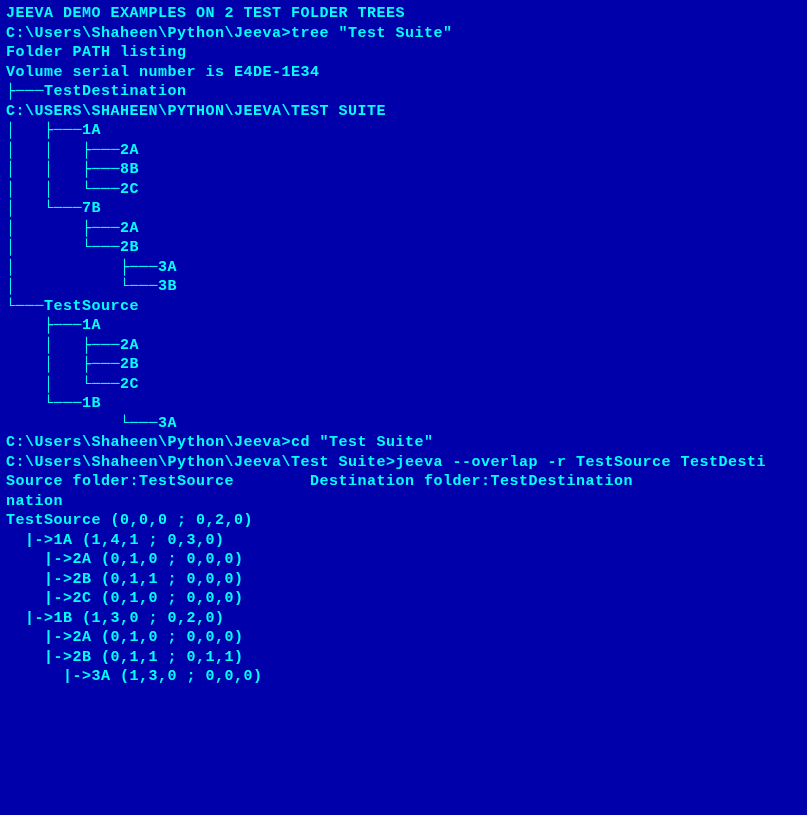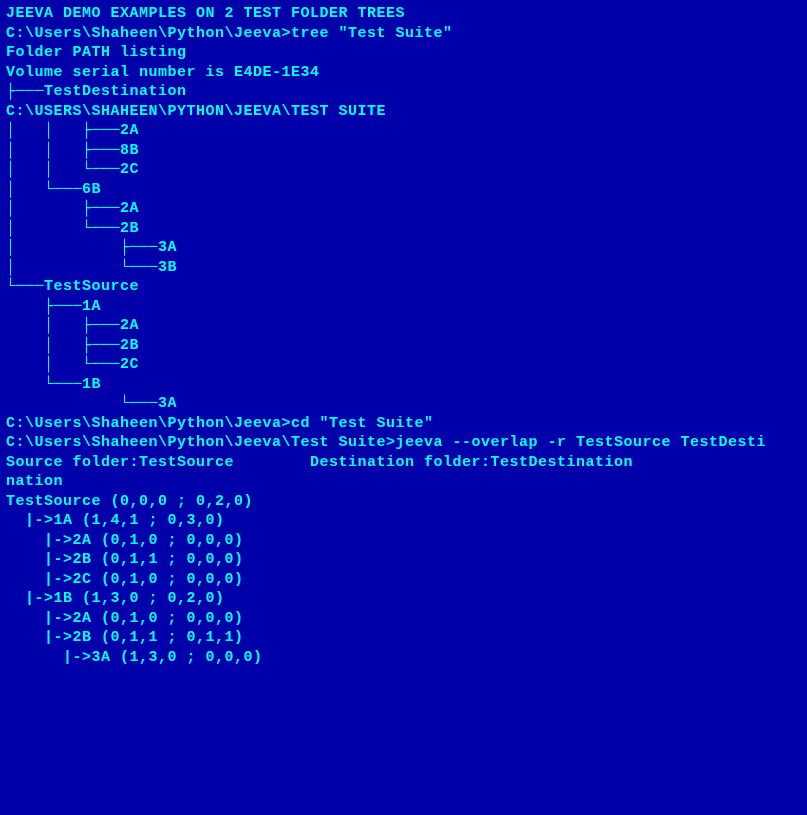--- a/index.html
+++ b/index.html
@@ -26,24 +26,25 @@
 <body>
 
 <div class="terminal">
   <div class="line">JEEVA DEMO EXAMPLES ON 2 TEST FOLDER TREES</div>
   <div class="line"></div>
   <div class="line">C:\Users\Shaheen\Python\Jeeva&gt;tree "Test Suite"</div>
   <div class="line">Folder PATH listing</div>
   <div class="line">Volume serial number is E4DE-1E34</div>
   <div class="line">├───TestDestination</div>
   <div class="line">C:\USERS\SHAHEEN\PYTHON\JEEVA\TEST SUITE</div>
+  <div class="line">│   ├───1A</div>
   <div class="line">│   │   ├───2A</div>
   <div class="line">│   │   ├───8B</div>
   <div class="line">│   │   └───2C</div>
-  <div class="line">│   └───6B</div>
+  <div class="line">│   └───7B</div>
   <div class="line">│       ├───2A</div>
   <div class="line">│       └───2B</div>
   <div class="line">│           ├───3A</div>
   <div class="line">│           └───3B</div>
   <div class="line">└───TestSource</div>
   <div class="line">    ├───1A</div>
   <div class="line">    │   ├───2A</div>
   <div class="line">    │   ├───2B</div>
   <div class="line">    │   └───2C</div>
   <div class="line">    └───1B</div>

